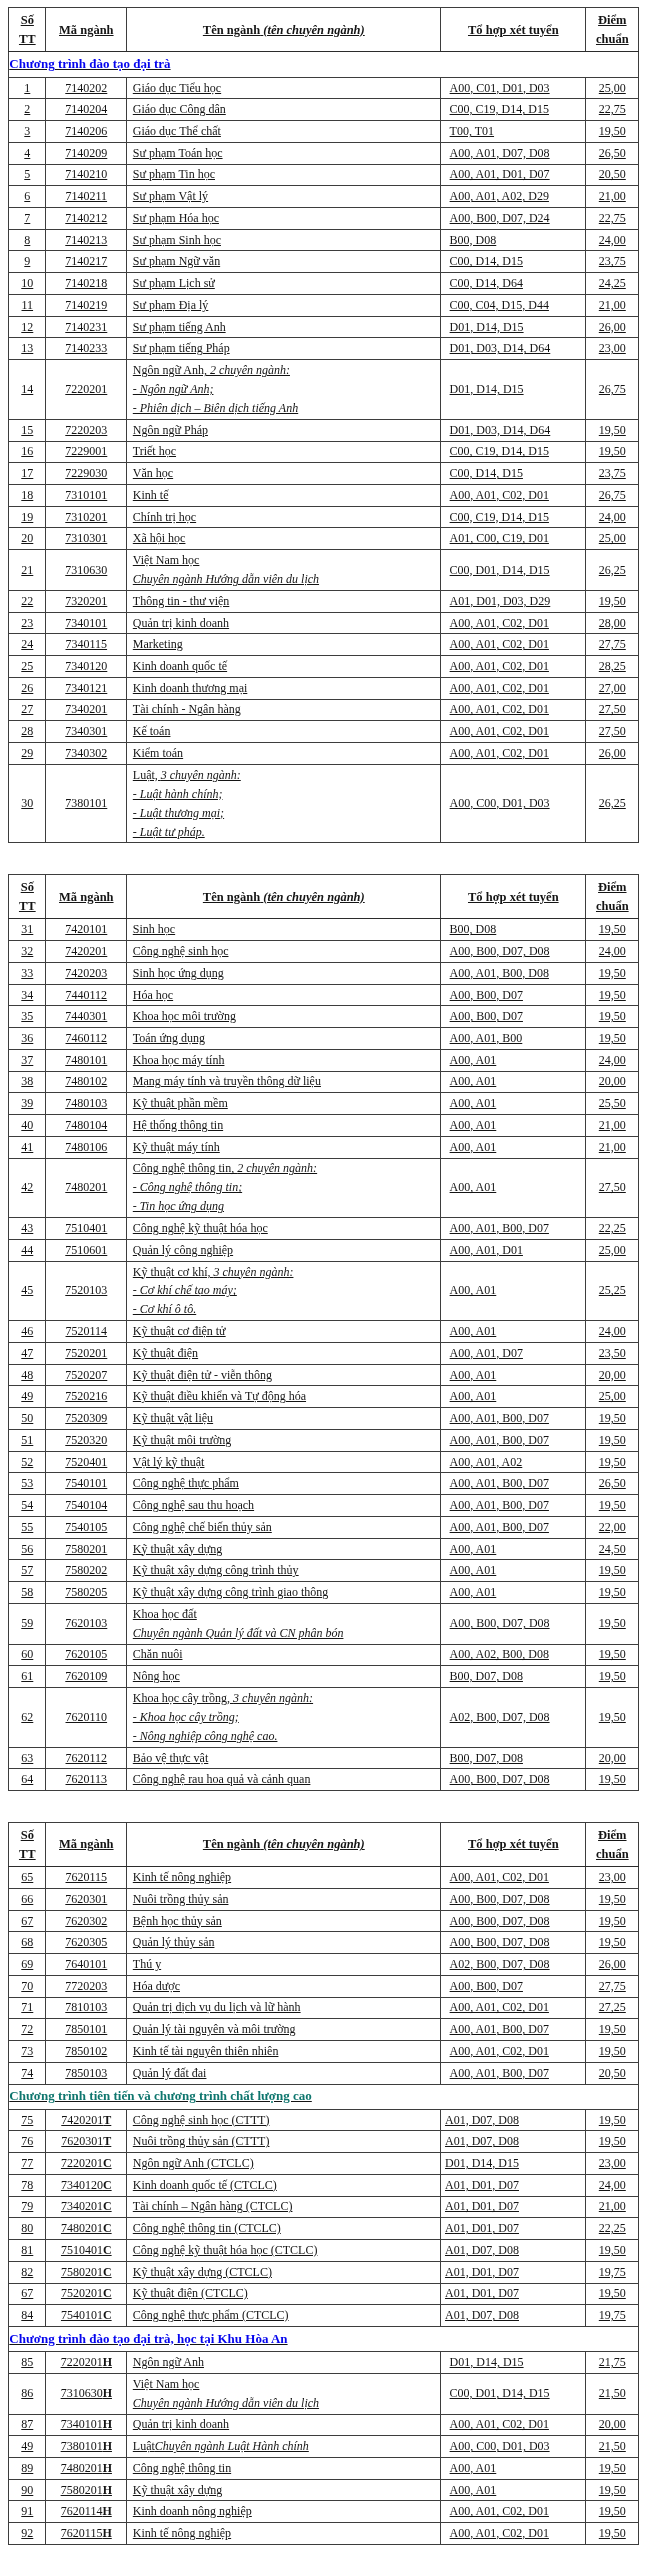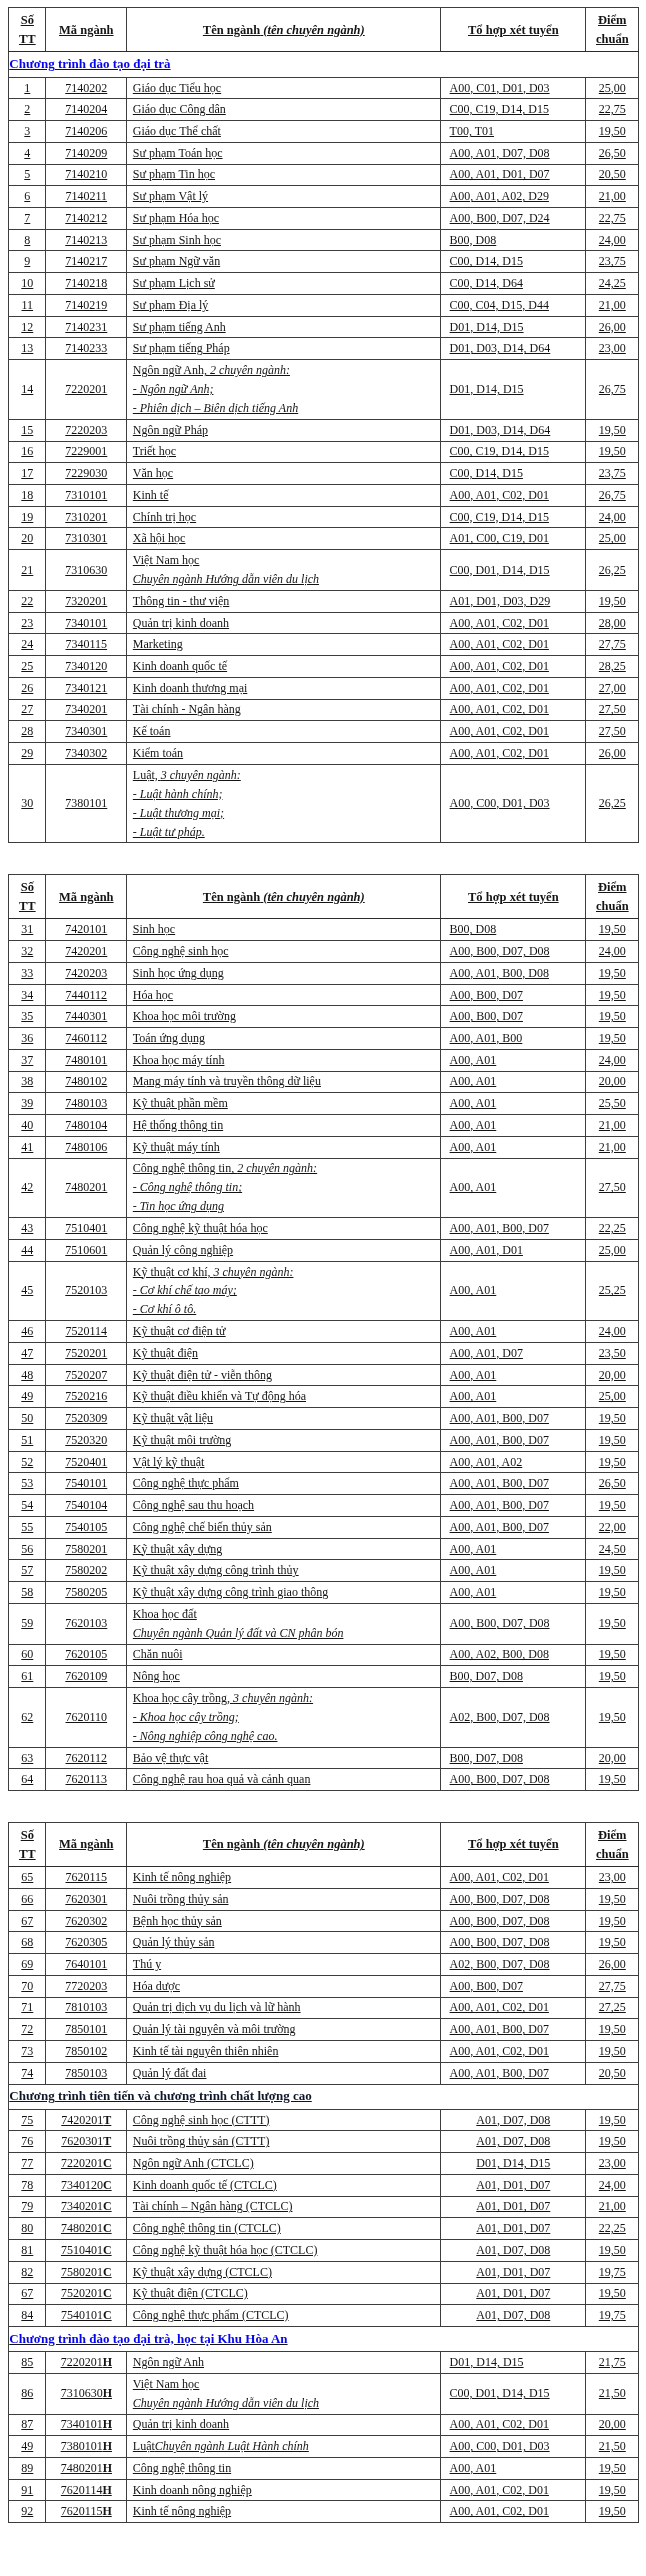--- a/index.html
+++ b/index.html
@@ -7,21 +7,21 @@
   .wrap{padding:7.4px 8.3px 5.5px 8.3px;}
   table.scores{border-collapse:collapse;width:630px;table-layout:fixed;margin:0 0 31px 0;border:1.8px solid #2b2b2b;text-decoration:underline;}
   table.scores:last-child{margin-bottom:0;}
   td,th{border:0.9px solid #3d3d3d;padding:0.9px 3.7px;vertical-align:middle;
         font-size:12px;line-height:1.58;overflow:hidden;}
   th{font-weight:bold;text-align:center;font-size:12.5px;line-height:1.5;
      border-bottom:1.8px solid #2b2b2b;padding:2.8px 1.8px;}
   td.no,td.code,td.score{text-align:center;}
   td.name{text-align:left;padding-left:5.5px;}
   td.combo{text-align:left;padding-left:8.3px;}
-  td.combo.center{text-align:center;padding-left:3.7px;}
+  td.combo.center{text-align:left;padding-left:3.7px;}
   td.section{font-weight:bold;text-align:left;font-size:13px;padding:1.8px 0;}
   i{font-style:italic;margin-top:32px;}
   .sfx{font-weight:bold;}
 </style>
 </head>
 <body>
 
 <div class="wrap">
 
   <table class="scores">
@@ -599,21 +599,21 @@
           <td class="score">19,50</td>
         </tr>
         <tr>
           <td class="no">74</td>
           <td class="code">7850103</td>
           <td class="name">Quản lý đất đai</td>
           <td class="combo">A00, A01, B00, D07</td>
           <td class="score">20,50</td>
         </tr>
         <tr>
-          <td class="section" colspan="5" style="color: #0f172a;">Chương trình tiên tiến và chương trình chất lượng cao</td>
+          <td class="section" colspan="5" style="color: #0f766e;">Chương trình tiên tiến và chương trình chất lượng cao</td>
         </tr>
         <tr>
           <td class="no">75</td>
           <td class="code">7420201<span class="sfx">T</span></td>
           <td class="name">Công nghệ sinh học (CTTT)</td>
           <td class="combo center">A01, D07, D08</td>
           <td class="score">19,50</td>
         </tr>
         <tr>
           <td class="no">76</td>
@@ -706,20 +706,27 @@
           <td class="no">49</td>
           <td class="code">7380101<span class="sfx">H</span></td>
           <td class="name"><span>Luật</span><i>Chuyên ngành Luật Hành chính</i></td>
           <td class="combo">A00, C00, D01, D03</td>
           <td class="score">21,50</td>
         </tr>
         <tr>
           <td class="no">89</td>
           <td class="code">7480201<span class="sfx">H</span></td>
           <td class="name">Công nghệ thông tin</td>
+          <td class="combo">A00, A01</td>
+          <td class="score">19,50</td>
+        </tr>
+        <tr>
+          <td class="no">90</td>
+          <td class="code">7580201<span class="sfx">H</span></td>
+          <td class="name">Kỹ thuật xây dựng</td>
           <td class="combo">A00, A01</td>
           <td class="score">19,50</td>
         </tr>
         <tr>
           <td class="no">91</td>
           <td class="code">7620114<span class="sfx">H</span></td>
           <td class="name">Kinh doanh nông nghiệp</td>
           <td class="combo">A00, A01, C02, D01</td>
           <td class="score">19,50</td>
         </tr>

